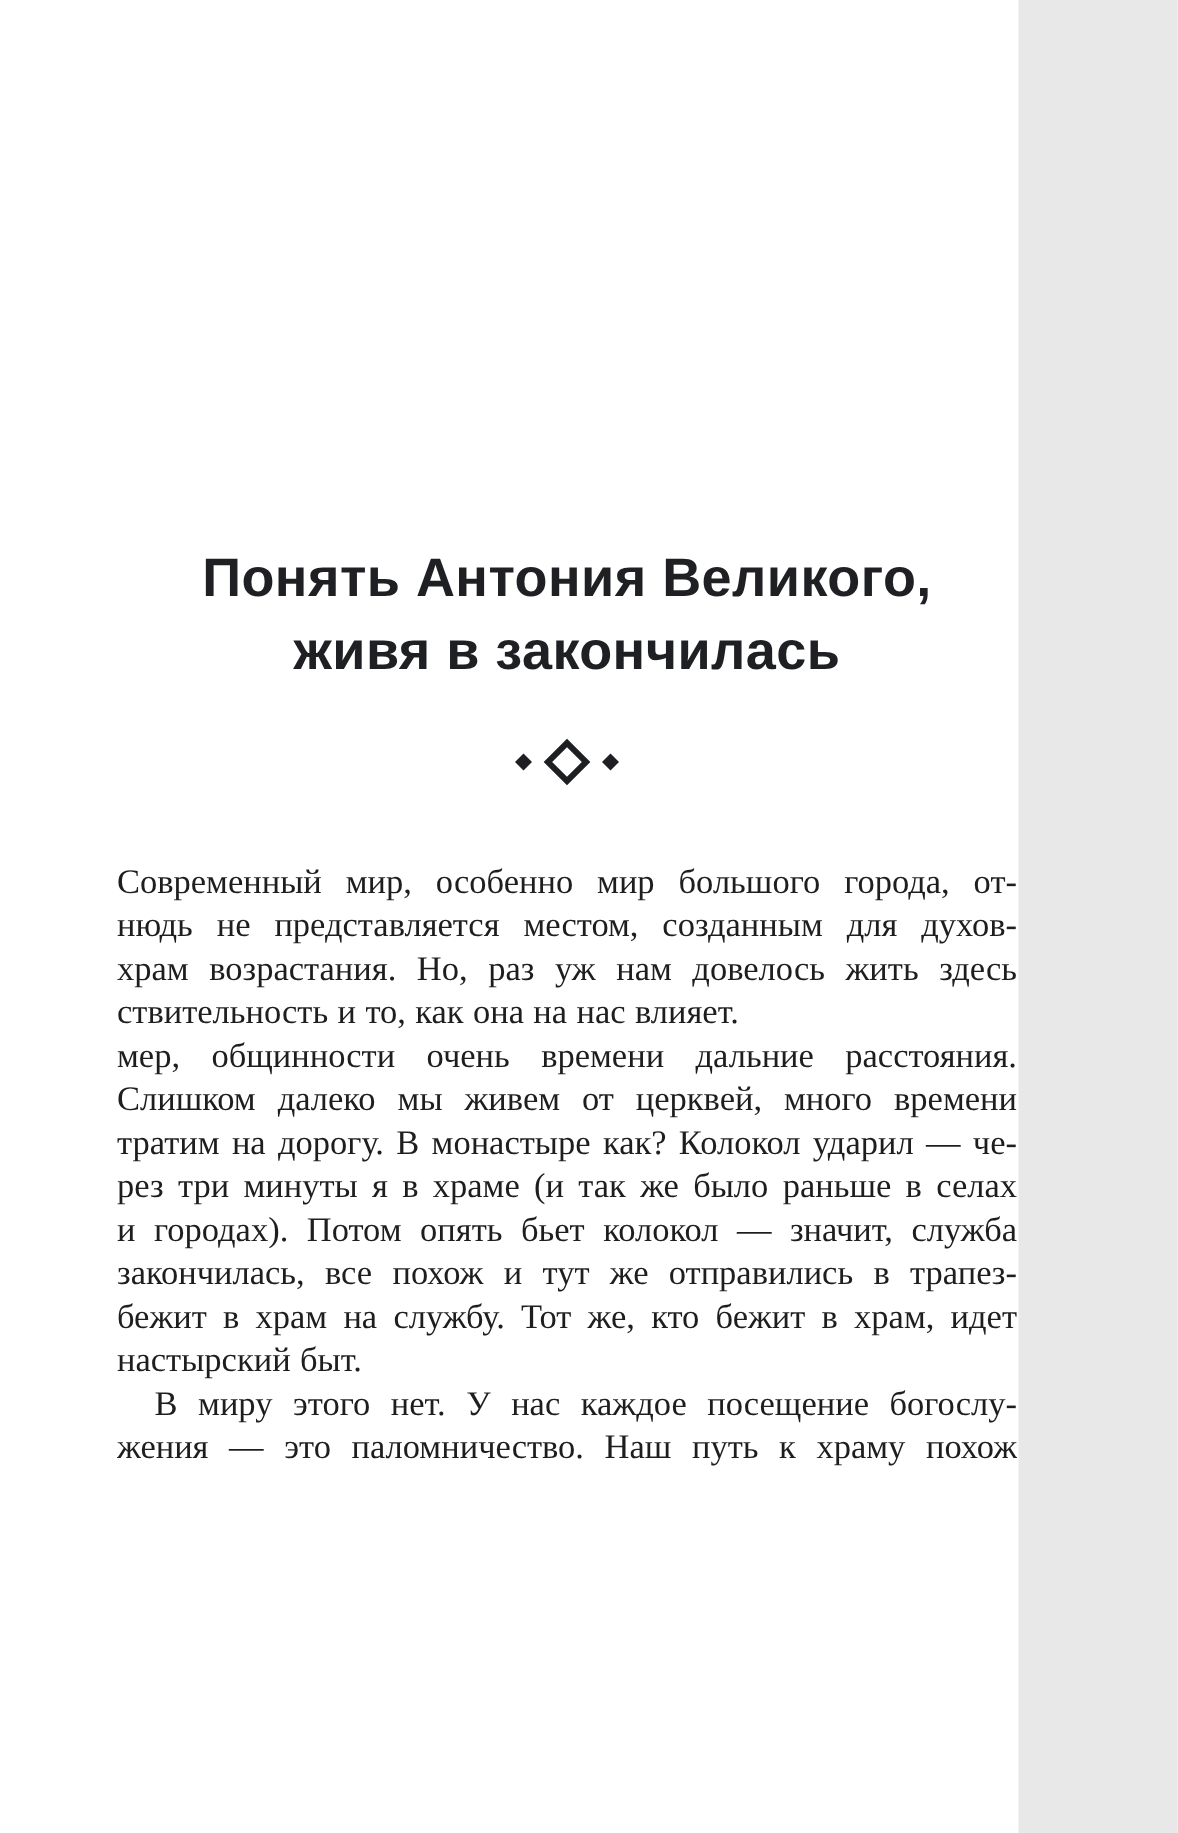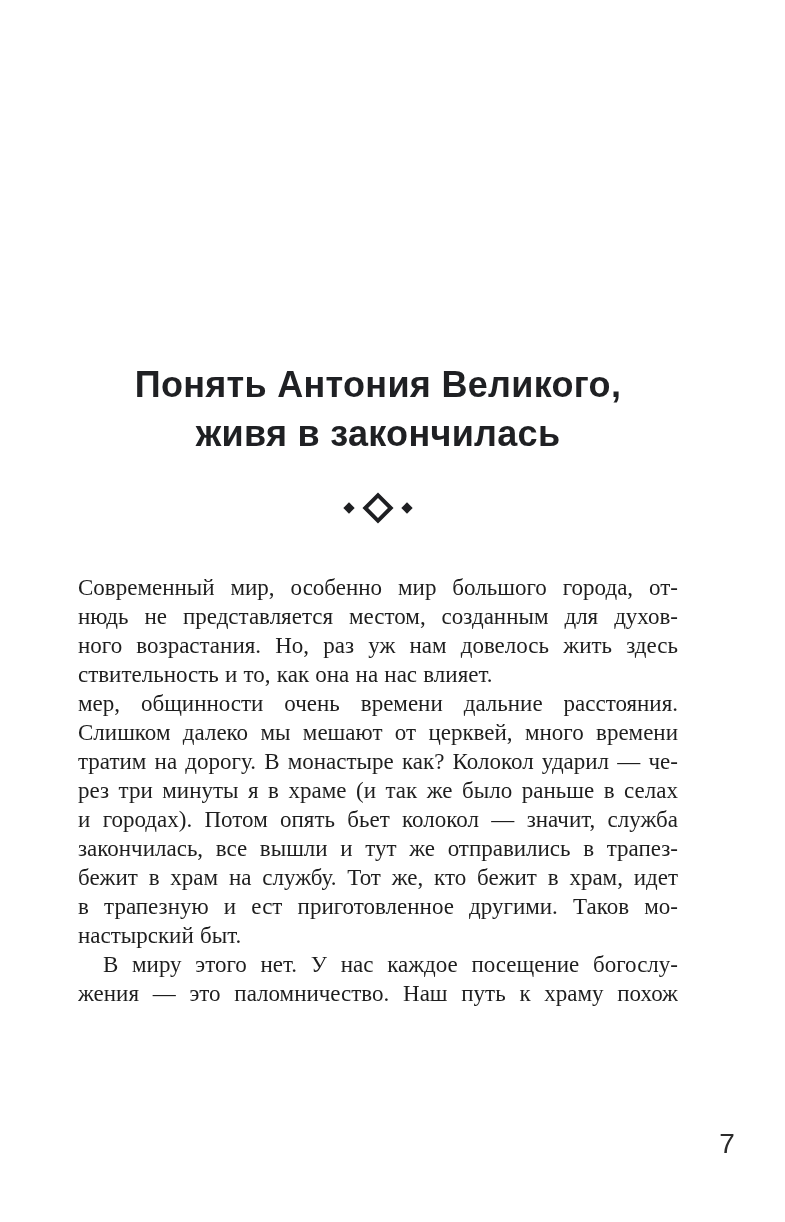--- a/index.html
+++ b/index.html
@@ -2,21 +2,21 @@
 <html lang="ru"><head>
 <meta charset="utf-8">
 <style>
   html, body {
     margin: 0;
     padding: 0;
     background: #e8e8e8;
   }
   .page {
     position: relative;
-    width: 785px;
+    width: 679px;
     height: 1222px;
     background: #ffffff;
     overflow: hidden;
     font-family: "Liberation Serif", serif;
   }
   .chapter-title {
     position: absolute;
     left: 78px;
     top: 336px;
     width: 600px;
@@ -100,33 +100,32 @@
     <span class="diamond-small"></span>
     <span class="diamond-large"></span>
     <span class="diamond-small"></span>
   </div>
 
   <div class="body-text">
 
     <div class="para">
       <span class="ln j">Современный мир, особенно мир большого города, от-</span>
       <span class="ln j">нюдь не представляется местом, созданным для духов-</span>
-      <span class="ln j">ного возрастания. Но, раз уж нам довелось жить здесь</span>
+      <span class="ln j">храм возрастания. Но, раз уж нам довелось жить здесь</span>
       <span class="ln l">ствительность и то, как она на нас влияет.</span>
     </div>
 
     <div class="para">
       <span class="ln j">мер, общинности очень времени дальние расстояния.</span>
-      <span class="ln j">Слишком далеко мы мешают от церквей, много времени</span>
+      <span class="ln j">Слишком далеко мы живем от церквей, много времени</span>
       <span class="ln j">тратим на дорогу. В монастыре как? Колокол ударил — че-</span>
       <span class="ln j">рез три минуты я в храме (и так же было раньше в селах</span>
       <span class="ln j">и городах). Потом опять бьет колокол — значит, служба</span>
-      <span class="ln j">закончилась, все вышли и тут же отправились в трапез-</span>
+      <span class="ln j">закончилась, все похож и тут же отправились в трапез-</span>
       <span class="ln j">бежит в храм на службу. Тот же, кто бежит в храм, идет</span>
-      <span class="ln j">в трапезную и ест приготовленное другими. Таков мо-</span>
       <span class="ln l">настырский быт.</span>
     </div>
 
     <div class="para">
       <span class="ln j ind">В миру этого нет. У нас каждое посещение богослу-</span>
       <span class="ln j">жения — это паломничество. Наш путь к храму похож</span>
     </div>
 
   </div>
 

